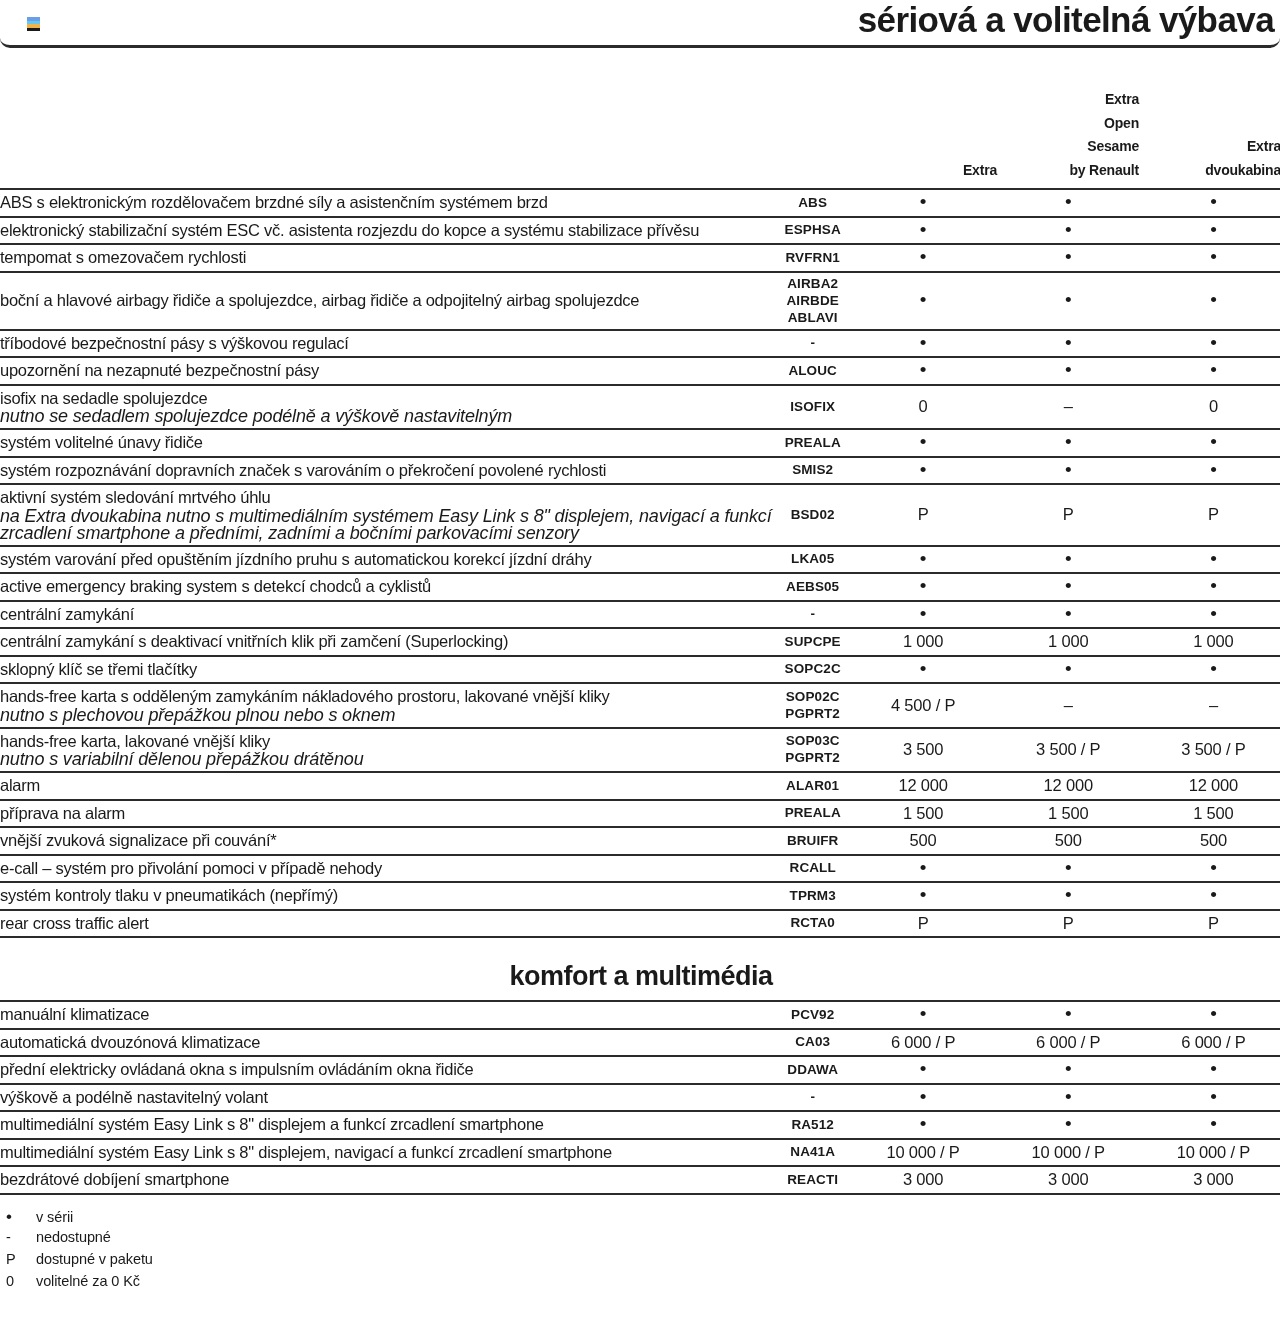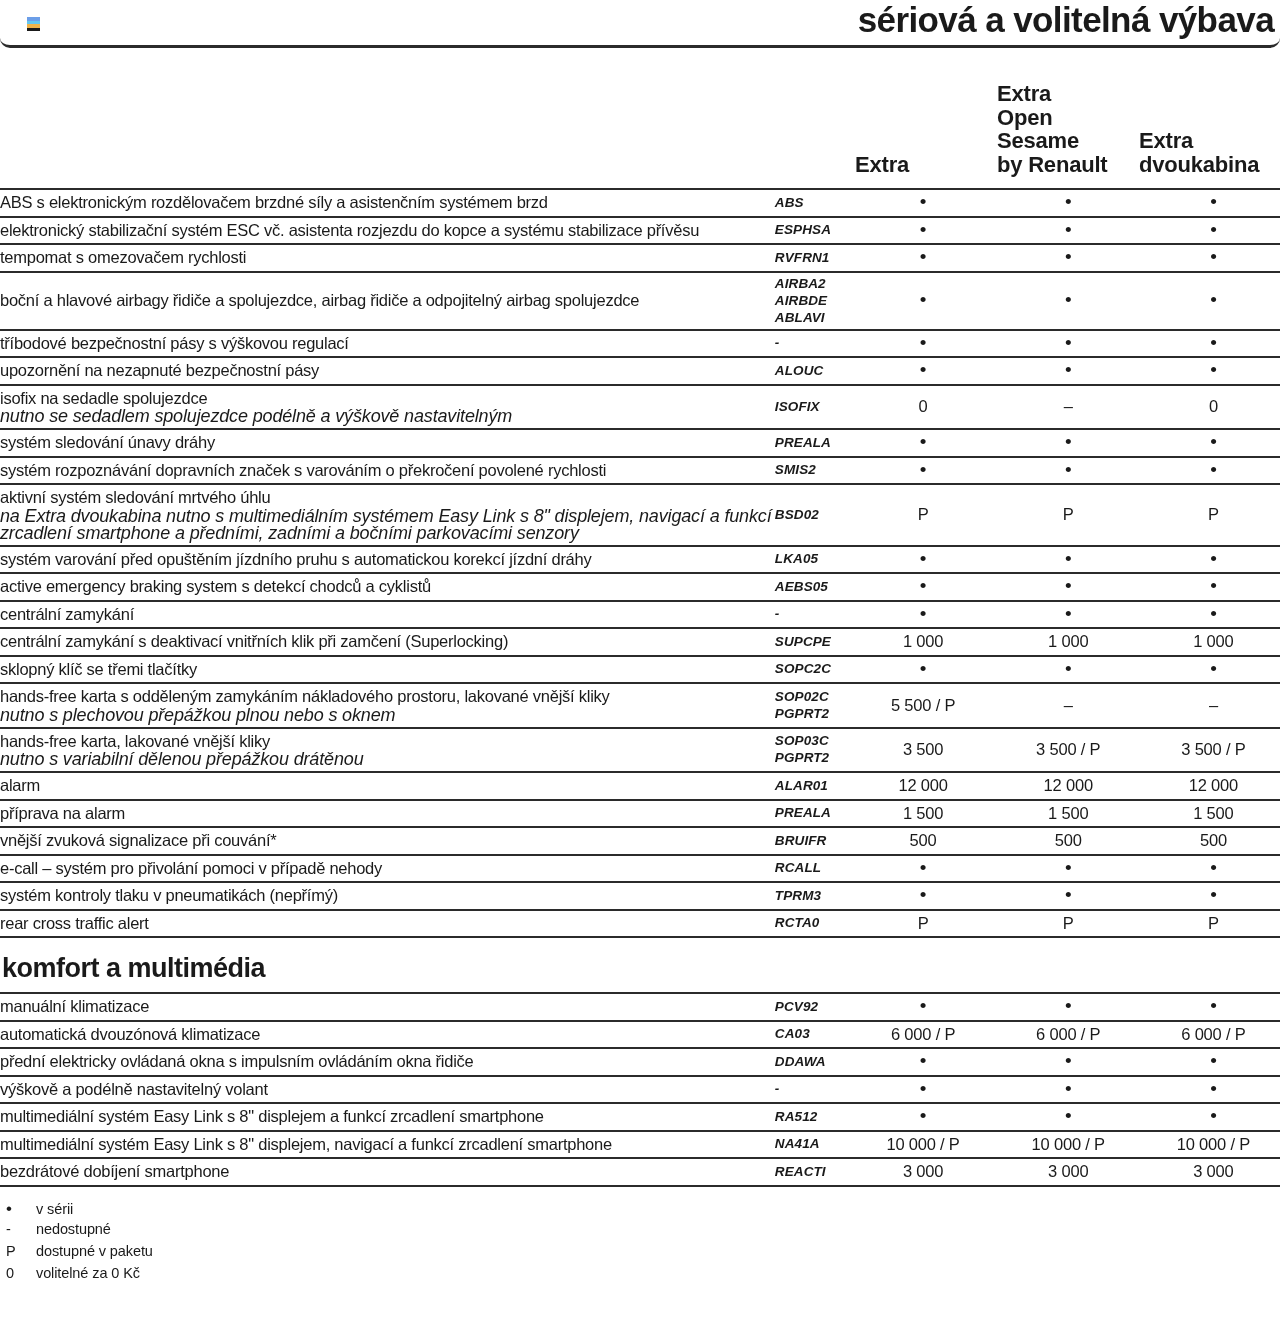--- a/index.html
+++ b/index.html
@@ -47,40 +47,40 @@
     white-space: nowrap;
   }
 
   
   .col-head-zone {
     position: relative;
     height: 140px;
   }
   .col-head {
     position: absolute;
-    bottom: 12px;
-    text-align: left;
-    font-size: 22px;
+    bottom: 6px;
+    text-align: right;
+    font-size: 14px;
     font-weight: 700;
     line-height: 23.5px;
     letter-spacing: -0.2px;
   }
   .col-head.c1 { left: 855px; width: 142px; }
   .col-head.c2 { left: 997px; width: 142px; }
   .col-head.c3 { left: 1139px; width: 142px; }
 
   
   .section-heading {
     font-size: 27px;
     font-weight: 700;
     letter-spacing: -0.5px;
     padding: 0 0 8px 2px;
     line-height: 32px;
   }
-  .section-heading.komfort { padding-top: 14px; }
+  .section-heading.komfort { padding-top: 22px; text-align: center; }
 
   
   table.spec {
     width: 1286px;
     border-collapse: collapse;
     table-layout: fixed;
     margin: 0;
   }
   table.spec td {
     border-top: 2px solid #2b2b2b;
@@ -94,26 +94,25 @@
     width: 758px;
     padding-left: 2px;
     padding-right: 6px;
     font-size: 16.5px;
     line-height: 20.5px;
     letter-spacing: -0.25px;
     margin-top: 20px;
   }
   td.c-code {
     width: 74px;
-    text-align: left;
+    text-align: center;
     font-size: 13.5px;
     font-weight: 700;
     line-height: 17px;
     letter-spacing: 0.1px;
-    font-style: italic;
   }
   td.c-val {
     width: 142px;
     text-align: center;
     font-size: 16.5px;
     line-height: 20px;
     letter-spacing: -0.2px;
   }
   .note {
     display: block;
@@ -234,21 +233,21 @@
         <tr>
           <td class="c-label">isofix na sedadle spolujezdce<span class="note">nutno se sedadlem spolujezdce podélně a výškově nastavitelným</span></td>
           <td class="c-code">
             <span class="code-line">ISOFIX</span>
           </td>
           <td class="c-val">0</td>
           <td class="c-val">–</td>
           <td class="c-val">0</td>
         </tr>
         <tr>
-          <td class="c-label">systém sledování únavy dráhy</td>
+          <td class="c-label">systém volitelné únavy řidiče</td>
           <td class="c-code">
             <span class="code-line">PREALA</span>
           </td>
           <td class="c-val"><span class="dot">•</span></td>
           <td class="c-val"><span class="dot">•</span></td>
           <td class="c-val"><span class="dot">•</span></td>
         </tr>
         <tr>
           <td class="c-label">systém rozpoznávání dopravních značek s varováním o překročení povolené rychlosti</td>
           <td class="c-code">
@@ -311,21 +310,21 @@
           <td class="c-val"><span class="dot">•</span></td>
           <td class="c-val"><span class="dot">•</span></td>
           <td class="c-val"><span class="dot">•</span></td>
         </tr>
         <tr>
           <td class="c-label">hands-free karta s odděleným zamykáním nákladového prostoru, lakované vnější kliky<span class="note">nutno s plechovou přepážkou plnou nebo s oknem</span></td>
           <td class="c-code">
             <span class="code-line">SOP02C</span>
             <span class="code-line">PGPRT2</span>
           </td>
-          <td class="c-val">5 500 / P</td>
+          <td class="c-val">4 500 / P</td>
           <td class="c-val">–</td>
           <td class="c-val">–</td>
         </tr>
         <tr>
           <td class="c-label">hands-free karta, lakované vnější kliky<span class="note">nutno s variabilní dělenou přepážkou drátěnou</span></td>
           <td class="c-code">
             <span class="code-line">SOP03C</span>
             <span class="code-line">PGPRT2</span>
           </td>
           <td class="c-val">3 500</td>

